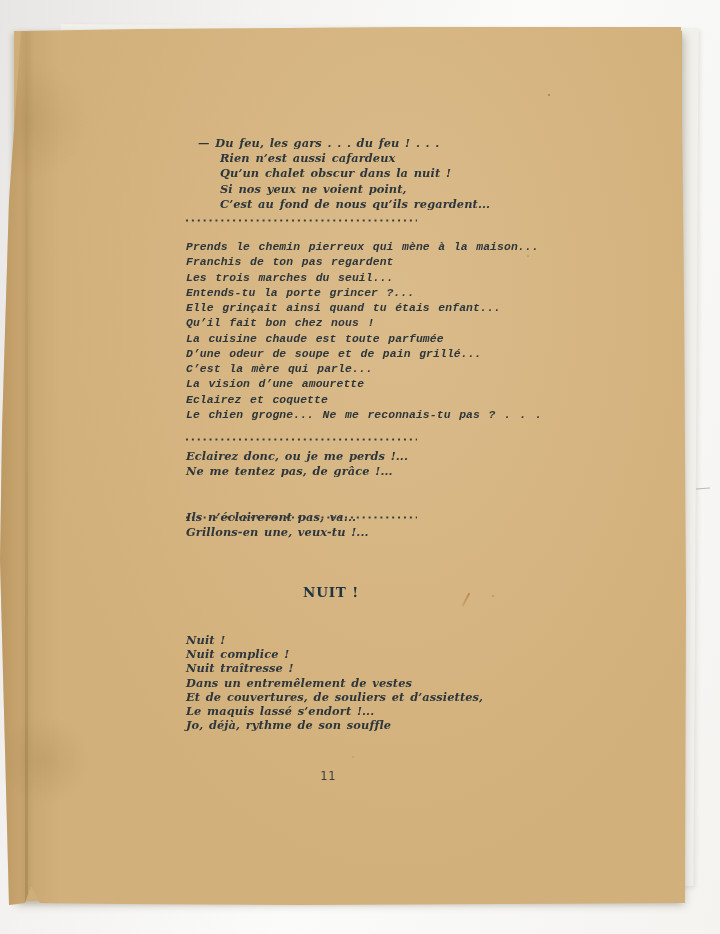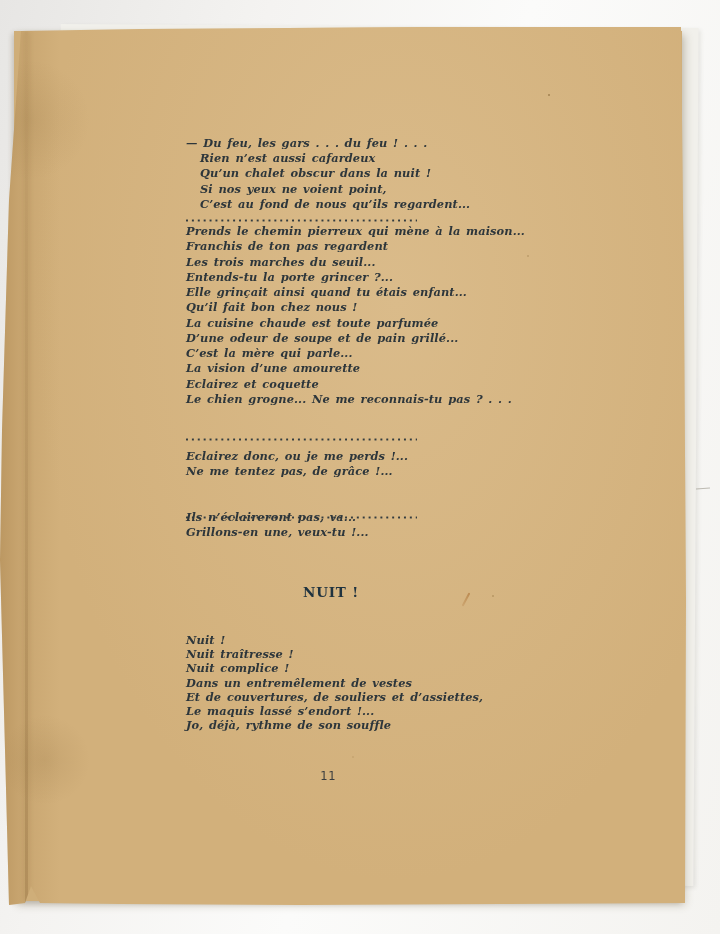--- a/index.html
+++ b/index.html
@@ -60,23 +60,23 @@
   }
   .pencil-mark{
     position:absolute;left:696px;top:488px;width:14px;height:1px;
     background:rgba(120,115,100,0.45);transform:rotate(-4deg);
   }
   
   .poem-line-block{position:absolute;color:#2d363b;font-style:italic;font-weight:bold;
     font-size:11.4px;letter-spacing:0.1px;word-spacing:1.6px;}
   .poem-line-block .line{white-space:nowrap;}
   .stanza-intro{left:186px;top:136px;line-height:15.2px;}
-  .stanza-intro .line{margin-left:14px;}
-  .stanza-intro .line:first-child{margin-left:0;}
-  .stanza-maison{left:186px;top:224px;line-height:15.25px;}
+  .stanza-intro .line{margin-left:34px;}
+  .stanza-intro .line:first-child{margin-left:12px;}
+  .stanza-maison{left:186px;top:240px;line-height:15.25px;font-family:Liberation Mono, monospace;}
   .stanza-eclairez{left:186px;top:449px;line-height:14.7px;}
   .stanza-grillons{left:186px;top:510px;line-height:14.5px;}
   .stanza-nuit{left:186px;top:633px;line-height:14.2px;}
   .dots{
     position:absolute;left:186px;width:231px;height:4px;
     background:radial-gradient(circle at 1px 1.5px, #333b3e 0.9px, rgba(0,0,0,0) 1.3px);
     background-size:5.9px 4px;background-repeat:repeat-x;
   }
   .dots.d1{top:219px;}
   .dots.d2{top:438px;}
@@ -146,22 +146,22 @@
 
     <div class="poem-line-block stanza-grillons">
         <div class="line">Ils n’éclaireront pas, va...</div>
         <div class="line">Grillons-en une, veux-tu !...</div>
       </div>
 
     <div class="section-heading">NUIT !</div>
 
     <div class="poem-line-block stanza-nuit">
         <div class="line">Nuit !</div>
+        <div class="line">Nuit complice !</div>
         <div class="line">Nuit traîtresse !</div>
-        <div class="line">Nuit complice !</div>
         <div class="line">Dans un entremêlement de vestes</div>
         <div class="line">Et de couvertures, de souliers et d’assiettes,</div>
         <div class="line">Le maquis lassé s’endort !...</div>
         <div class="line">Jo, déjà, rythme de son souffle</div>
       </div>
 
     <div class="page-number">11</div>
   </div>
 
   <div class="pencil-mark"></div>

